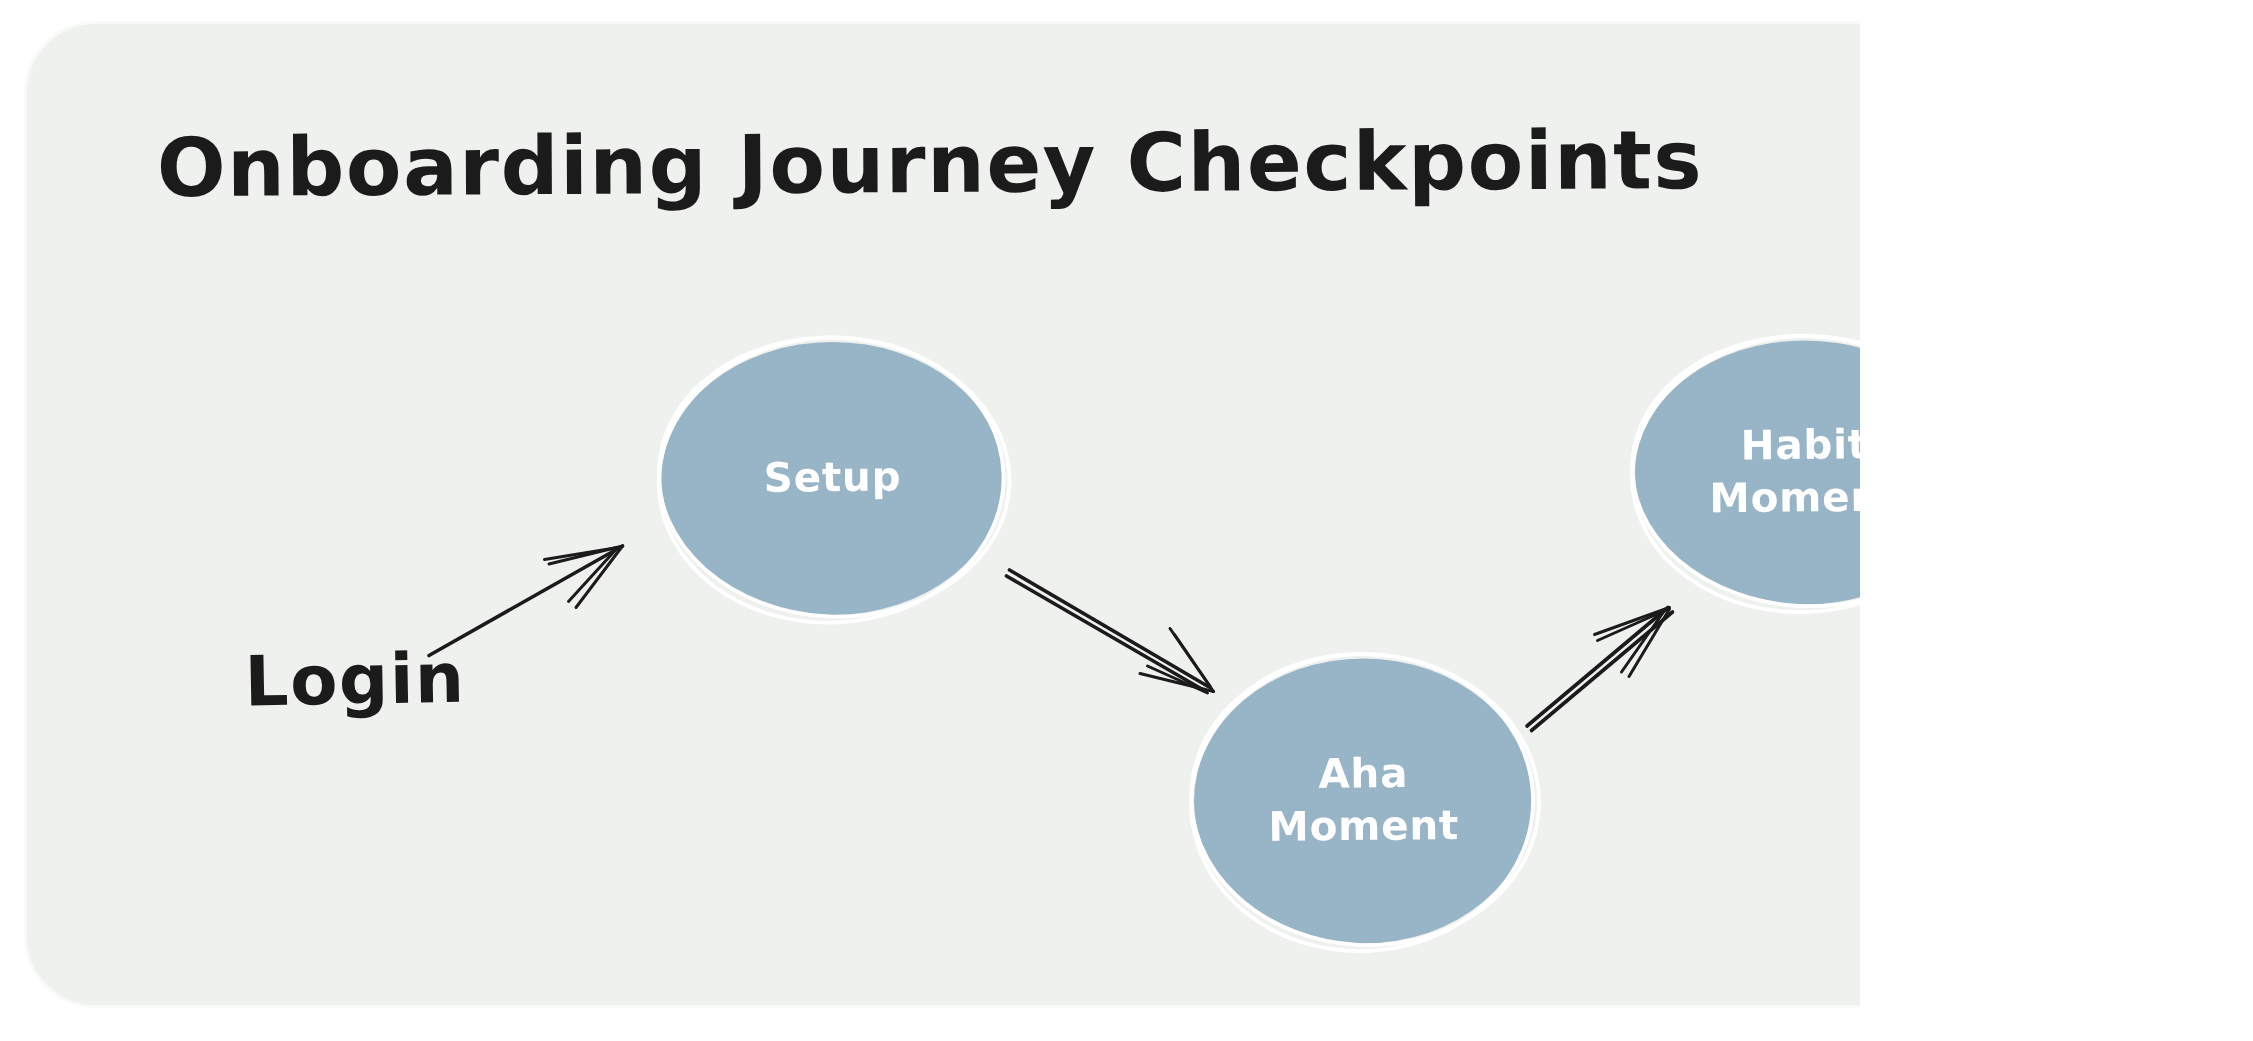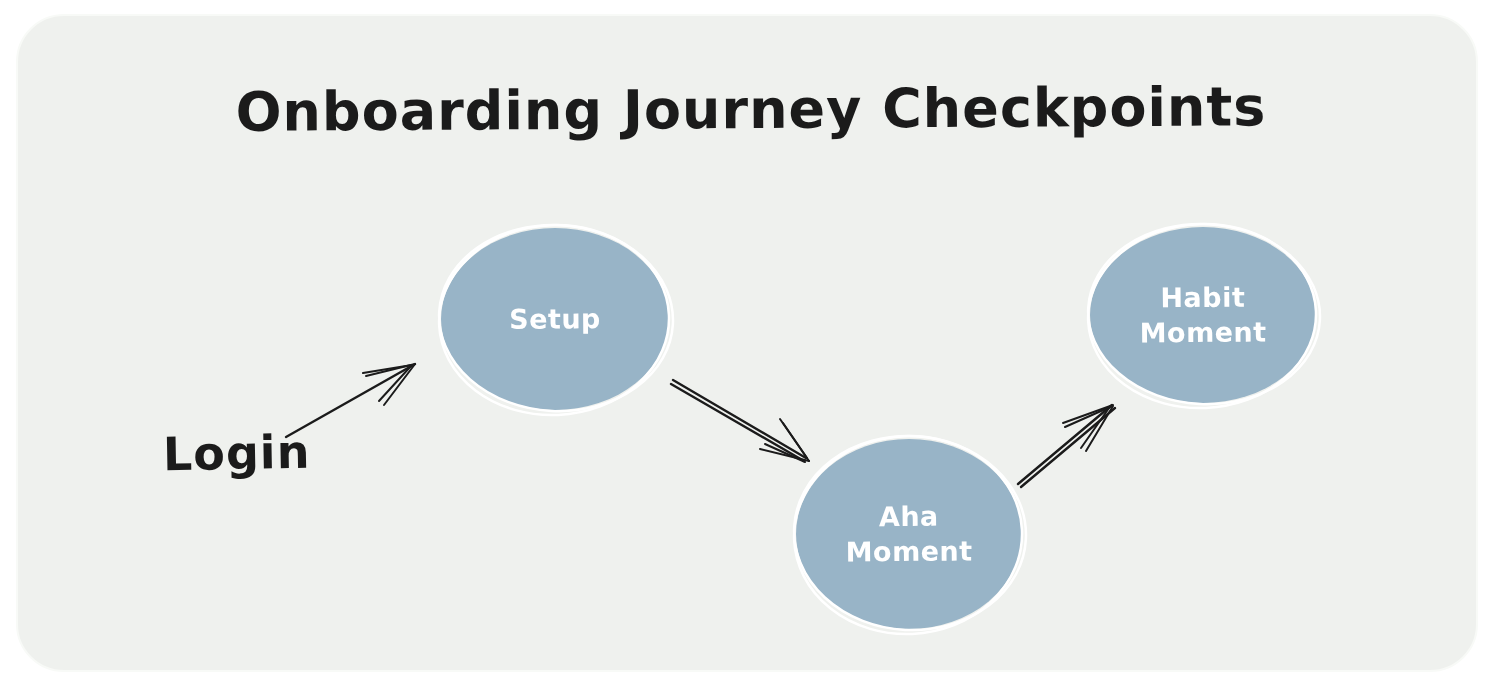--- a/index.html
+++ b/index.html
@@ -8,21 +8,21 @@
     --ink: #1b1b1b;
     --panel-bg: #eff1ee;
     --page-bg: #ffffff;
   }
   * { margin: 0; padding: 0; box-sizing: border-box; }
   html, body { background: var(--page-bg); }
   body { font-family: "DejaVu Sans", "Liberation Sans", sans-serif; }
 
   .stage {
     position: relative;
-    width: 1502px;
+    width: 1240px;
     height: 694px;
     background: var(--page-bg);
     overflow: hidden;
   }
 
   .panel {
     position: absolute;
     left: 16px;
     top: 14px;
     width: 1462px;

